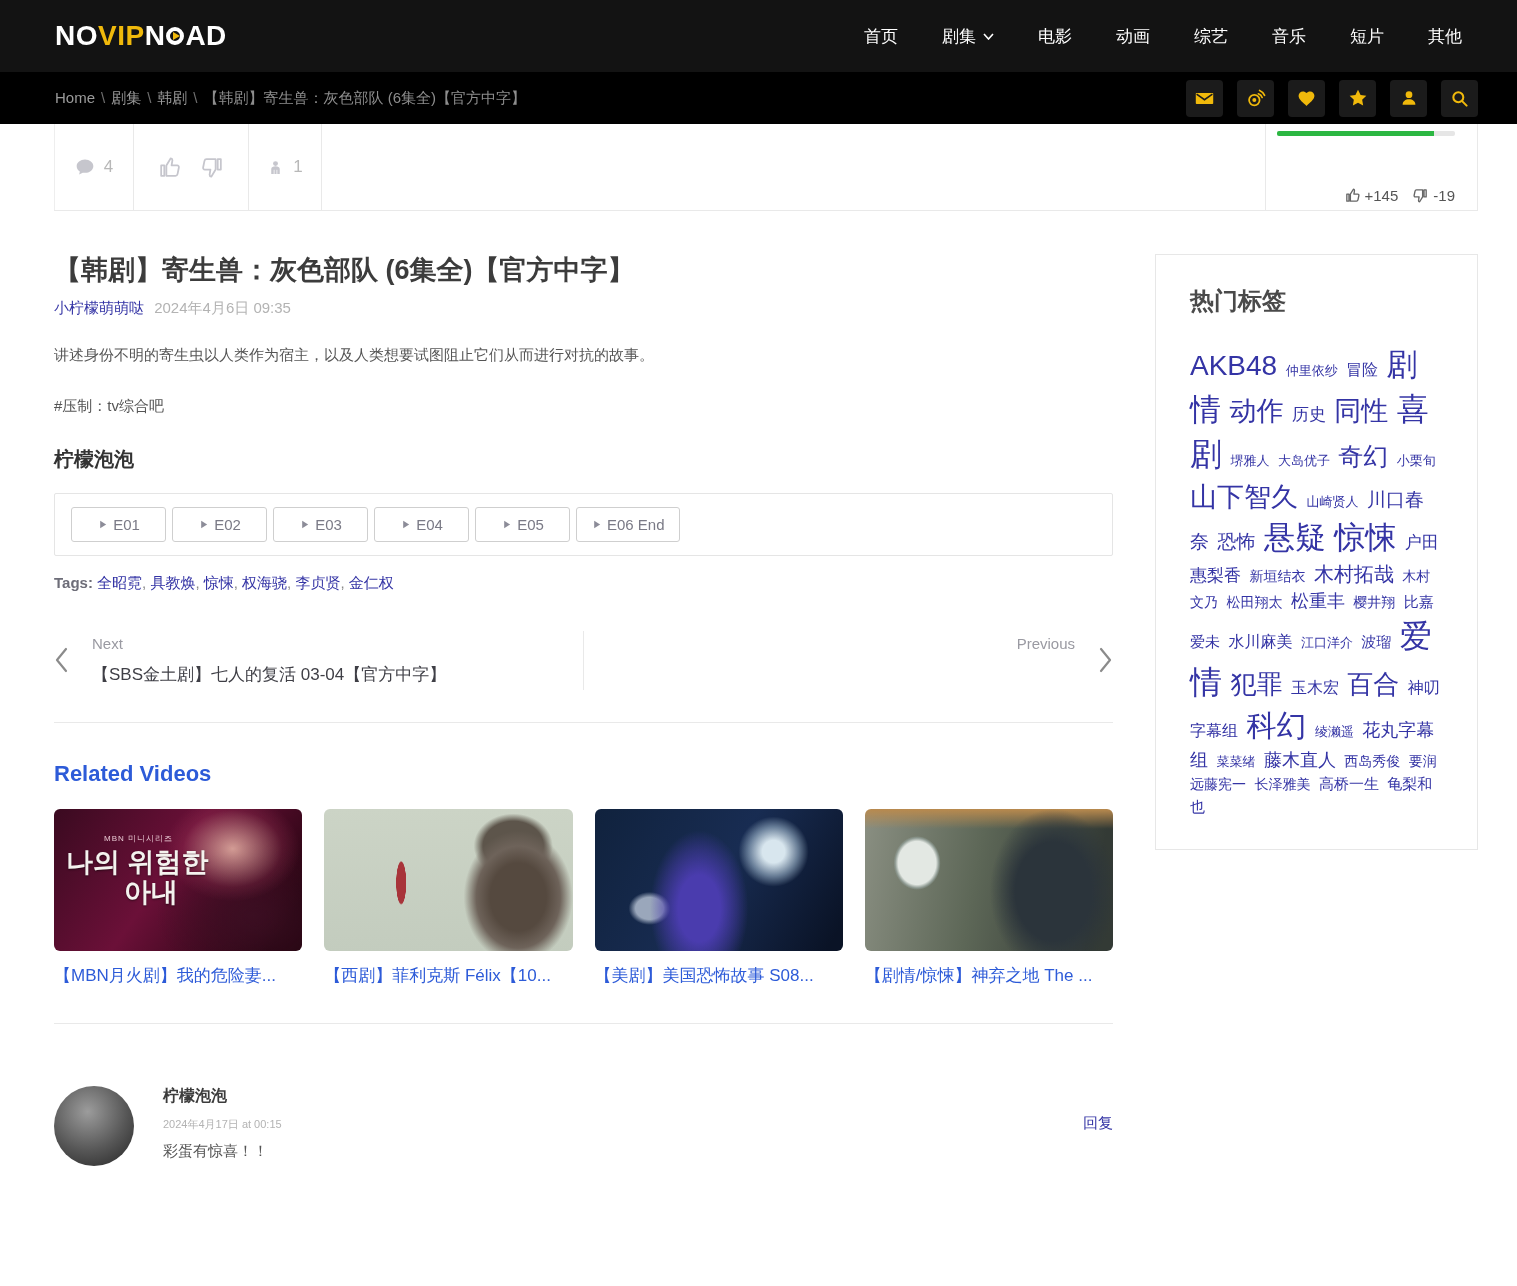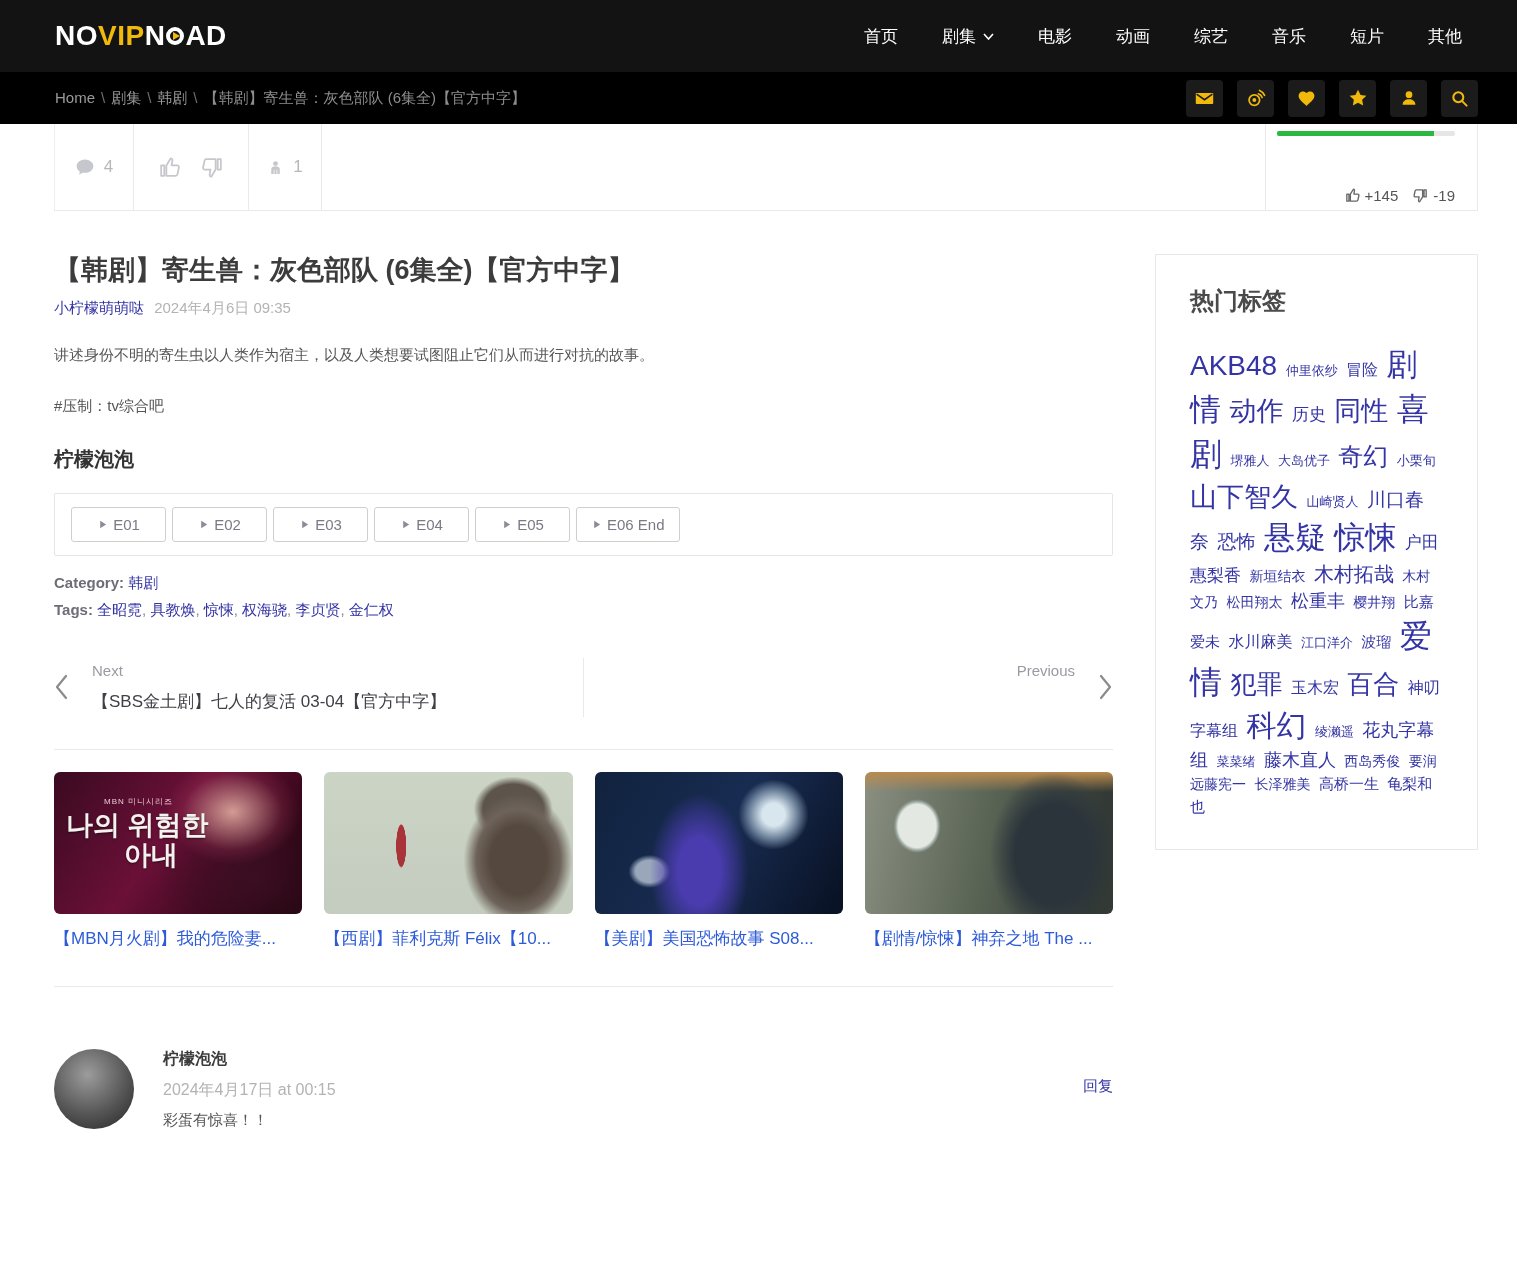--- a/index.html
+++ b/index.html
@@ -116,21 +116,21 @@
       linear-gradient(#b98a4e, transparent 14%),
       linear-gradient(100deg, #8a8f82, #5d6757 45%, #333a35 90%); }
 
   .comments-sep{ border:none; border-top:1px solid #e9e9e9; margin:36px 0 0; }
   .comments-heading{ margin:38px 0 0; font-size:19px; color:#3c3c3c; font-weight:700; }
   .comment{ margin-top:62px; display:flex; position:relative; }
   .avatar{ width:80px; height:80px; border-radius:50%; flex:0 0 80px; }
   .avatar-photo{ background:radial-gradient(circle at 42% 32%, #9c9c9c, #565656 55%, #343434 85%); }
   .comment-body{ margin-left:29px; flex:1; }
   .c-name{ font-size:16px; font-weight:700; color:#3c3c3c; }
-  .c-date{ margin-top:10px; font-size:16px; color:#b3b3b3; }
+  .c-date{ margin-top:10px; font-size:11px; color:#b3b3b3; }
   .c-text{ margin-top:10px; font-size:15px; color:#555; }
   .c-reply{ position:absolute; right:0; top:28px; color:#3434a5; font-size:15px; }
 
   
   .tagpanel{ border:1px solid #e7e7e7; padding:30px 34px 30px 34px; min-height:488px; }
   .tagpanel h3{ margin:0; font-size:24px; font-weight:700; color:#4a4a4a; }
   .tagcloud{ margin-top:26px; line-height:1.42; }
   .tagcloud a{ color:#3434a5; margin:0 4px 0 0; white-space:normal; }
 </style>
 </head>
@@ -318,24 +318,20 @@
         </button>
         <button class="ep-btn">
           <span style="line-height: 0;"><svg width="11" height="11" viewBox="0 0 24 24">
               <path fill="#8c8c98" d="M7 4v16l13-8z"></path>
             </svg></span>
           <span>E06 End</span>
         </button>
       </div>
 
   <div class="meta-row">
-    <span>Category:</span>
-    <a>韩剧</a>
-  </div>
-  <div class="meta-row">
     <span>Tags:</span>
     <span id="posttags"><a>全昭霓</a><span class="tag-sep">, </span><a>具教焕</a><span class="tag-sep">, </span><a>惊悚</a><span class="tag-sep">, </span><a>权海骁</a><span class="tag-sep">, </span><a>李贞贤</a><span class="tag-sep">, </span><a>金仁权</a></span>
   </div>
 
   <div class="postnav">
     <div class="pn-half pn-left">
       <span class="pn-chevron">
         <svg width="14" height="26" viewBox="0 0 14 26">
               <path d="M12 2L3 13l9 11" stroke="#8b8b8b" stroke-width="2.2" fill="none" stroke-linecap="round" stroke-linejoin="round"></path>
             </svg>
@@ -346,20 +342,21 @@
     <div class="pn-half pn-right">
       <div class="pn-label">Previous</div>
       <span class="pn-chevron">
         <svg width="14" height="26" viewBox="0 0 14 26">
               <path d="M2 2l9 11-9 11" stroke="#8b8b8b" stroke-width="2.2" fill="none" stroke-linecap="round" stroke-linejoin="round"></path>
             </svg>
       </span>
     </div>
   </div>
 
+  <h2 class="related-heading">Related Videos</h2>
   <div class="related-grid" id="relatedgrid">
         <div>
           <div class="thumb thumb-0">
             <div class="ov-small">MBN 미니시리즈</div>
             <div class="ov-big"><span>나의 위험한</span><span class="l2">아내</span></div>
           </div>
           <a class="rv-title">【MBN月火剧】我的危险妻...</a>
         </div>
         <div>
           <div class="thumb thumb-1"></div>

